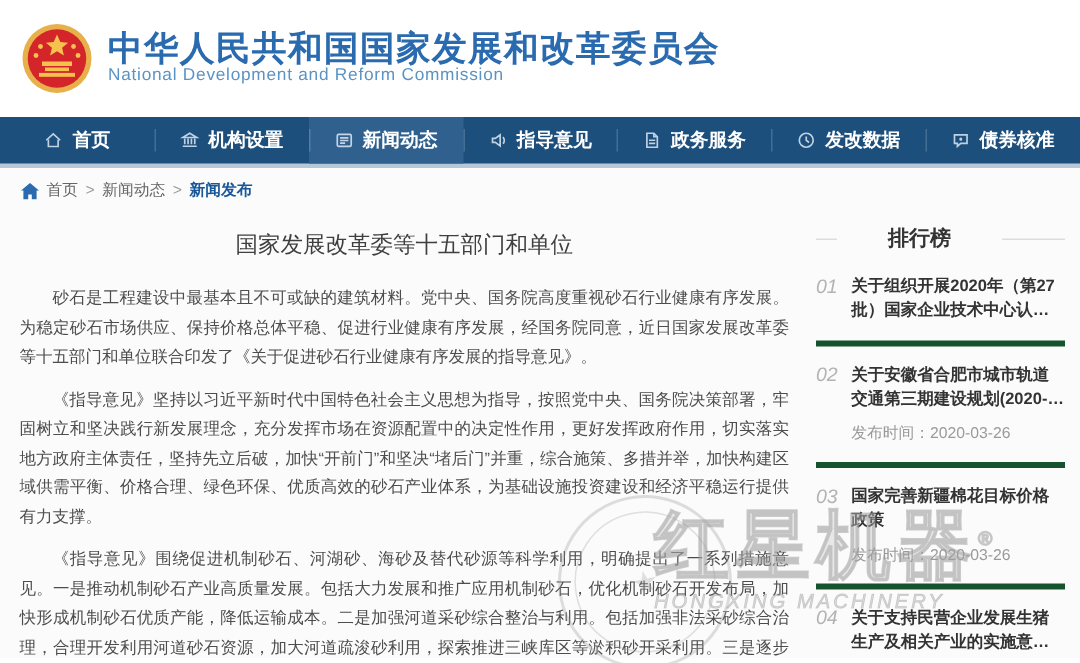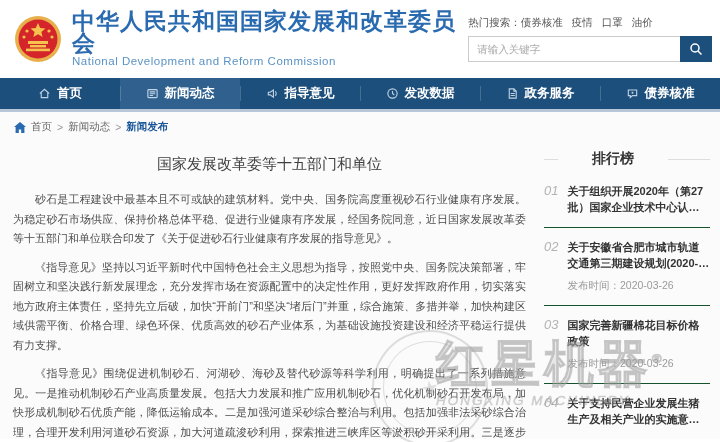--- a/index.html
+++ b/index.html
@@ -48,21 +48,21 @@
   .article-body p { font-size:11px; line-height:19.5px; color:#4d4d4d; text-align:justify;
     text-indent:2em; margin-bottom:9px; }
 
   
   .sidebar { width:178px; flex:0 0 178px; padding:4px 10px 0 2px; }
   .rank-head { display:flex; align-items:center; margin:6px 0 4px;gap:26px; }
   .rank-head .line { height:1px; background:#ddd; }
   .rank-head .line.l { width:14px; }
   .rank-head .line.r { flex:1; }
   .rank-title { font-size:14px; font-weight:bold; color:#333; margin:0 8px; }
-  .rank-item { display:flex; gap:9px; padding:11px 0 12px; border-bottom:1px solid #14532d; }
+  .rank-item { display:flex; gap:9px; padding:11px 0 12px; border-bottom:4px solid #14532d; }
   .rank-item:last-child { border-bottom:none; }
   .rank-num { font-size:13px; font-style:italic; color:#b3b3b3; line-height:16px; flex:0 0 auto; }
   .rank-body { flex:1; min-width:0; }
   .rank-item-title { font-size:11px; font-weight:bold; color:#333; line-height:16px;
     display:-webkit-box; -webkit-line-clamp:2; -webkit-box-orient:vertical; overflow:hidden; }
   .rank-date { font-size:10.5px; color:#9a9a9a; margin-top:8px; }
 
   
   .watermark { position:absolute; inset:0; pointer-events:none; z-index:5; }
   .stamp { position:absolute; left:372px; top:330px; width:116px; height:116px;
@@ -94,72 +94,66 @@
       <circle cx="14" cy="17" r="1.6" fill="#f6c24e"></circle>
       <circle cx="36" cy="17" r="1.6" fill="#f6c24e"></circle>
       <circle cx="11" cy="23" r="1.6" fill="#f6c24e"></circle>
       <circle cx="39" cy="23" r="1.6" fill="#f6c24e"></circle>
     </svg>
     <div class="brand-text">
       <div class="brand-cn">中华人民共和国国家发展和改革委员会</div>
       <div class="brand-en">National Development and Reform Commission</div>
     </div>
   </div>
-  <div class="search-zone">
-    <div class="hot-row">
-      <span>热门搜索：</span><span class="hot-link">债券核准</span><span class="hot-link">疫情</span><span class="hot-link">口罩</span><span class="hot-link">油价</span>
-    </div>
-    <div class="search-row">
-      <input type="text" placeholder="请输入关键字" style="">
-      <button class="search-btn">
-        <svg width="14" height="14" viewBox="0 0 14 14">
-          <circle cx="6" cy="6" r="4" fill="none" stroke="#fff" stroke-width="1.5"></circle>
-          <line x1="9" y1="9" x2="12.5" y2="12.5" stroke="#fff" stroke-width="1.5"></line>
-        </svg>
-      </button>
-    </div>
-  </div>
 </div>
 
 <div class="nav">
   <div class="nav-item">
     <svg width="13" height="13" viewBox="0 0 14 14" fill="none" stroke="#dce9f5" stroke-width="1.2">
         <path d="M2 7 L7 2.5 L12 7"></path>
         <path d="M3.5 6.5 V11.5 H10.5 V6.5"></path>
       </svg>
     <span>首页</span>
   </div>
+  <div class="nav-item">
+    <svg width="13" height="13" viewBox="0 0 14 14" fill="none" stroke="#dce9f5" stroke-width="1.2">
+        <path d="M2 5 L7 2 L12 5 Z"></path>
+        <path d="M3.4 5.8 V9.8 M5.8 5.8 V9.8 M8.2 5.8 V9.8 M10.6 5.8 V9.8"></path>
+        <path d="M2 11.3 H12"></path>
+      </svg>
+    <span>机构设置</span>
+  </div>
   <div class="nav-item active">
     <svg width="13" height="13" viewBox="0 0 14 14" fill="none" stroke="#dce9f5" stroke-width="1.2">
         <rect x="2" y="2.8" width="10" height="8.6" rx="1"></rect>
         <path d="M4 5.3 H10 M4 7.2 H10 M4 9.1 H7.6"></path>
       </svg>
     <span>新闻动态</span>
   </div>
   <div class="nav-item">
     <svg width="13" height="13" viewBox="0 0 14 14" fill="none" stroke="#dce9f5" stroke-width="1.2">
         <path d="M2.5 5.7 V8.5 H4.5 L8 11 V3.2 L4.5 5.7 Z"></path>
         <path d="M10 4.8 A3.2 3.2 0 0 1 10 9.4"></path>
       </svg>
     <span>指导意见</span>
-  </div>
-  <div class="nav-item">
-    <svg width="13" height="13" viewBox="0 0 14 14" fill="none" stroke="#dce9f5" stroke-width="1.2">
-        <circle cx="7" cy="7" r="5"></circle>
-        <path d="M7 4.3 V7 L9 8.6"></path>
-      </svg>
-    <span>发改数据</span>
   </div>
   <div class="nav-item">
     <svg width="13" height="13" viewBox="0 0 14 14" fill="none" stroke="#dce9f5" stroke-width="1.2">
         <path d="M3.5 2 H8.5 L11 4.5 V12 H3.5 Z"></path>
         <path d="M8.5 2 V4.5 H11"></path>
         <path d="M5 7 H9.5 M5 9.2 H9.5"></path>
       </svg>
     <span>政务服务</span>
+  </div>
+  <div class="nav-item">
+    <svg width="13" height="13" viewBox="0 0 14 14" fill="none" stroke="#dce9f5" stroke-width="1.2">
+        <circle cx="7" cy="7" r="5"></circle>
+        <path d="M7 4.3 V7 L9 8.6"></path>
+      </svg>
+    <span>发改数据</span>
   </div>
   <div class="nav-item">
     <svg width="13" height="13" viewBox="0 0 14 14" fill="none" stroke="#dce9f5" stroke-width="1.2">
         <path d="M2.5 3.2 H11.5 V9.3 H7 L4.6 11.4 V9.3 H2.5 Z"></path>
         <circle cx="7" cy="6.2" r="0.5" fill="#dce9f5"></circle>
       </svg>
     <span>债券核准</span>
   </div>
 </div>
 

